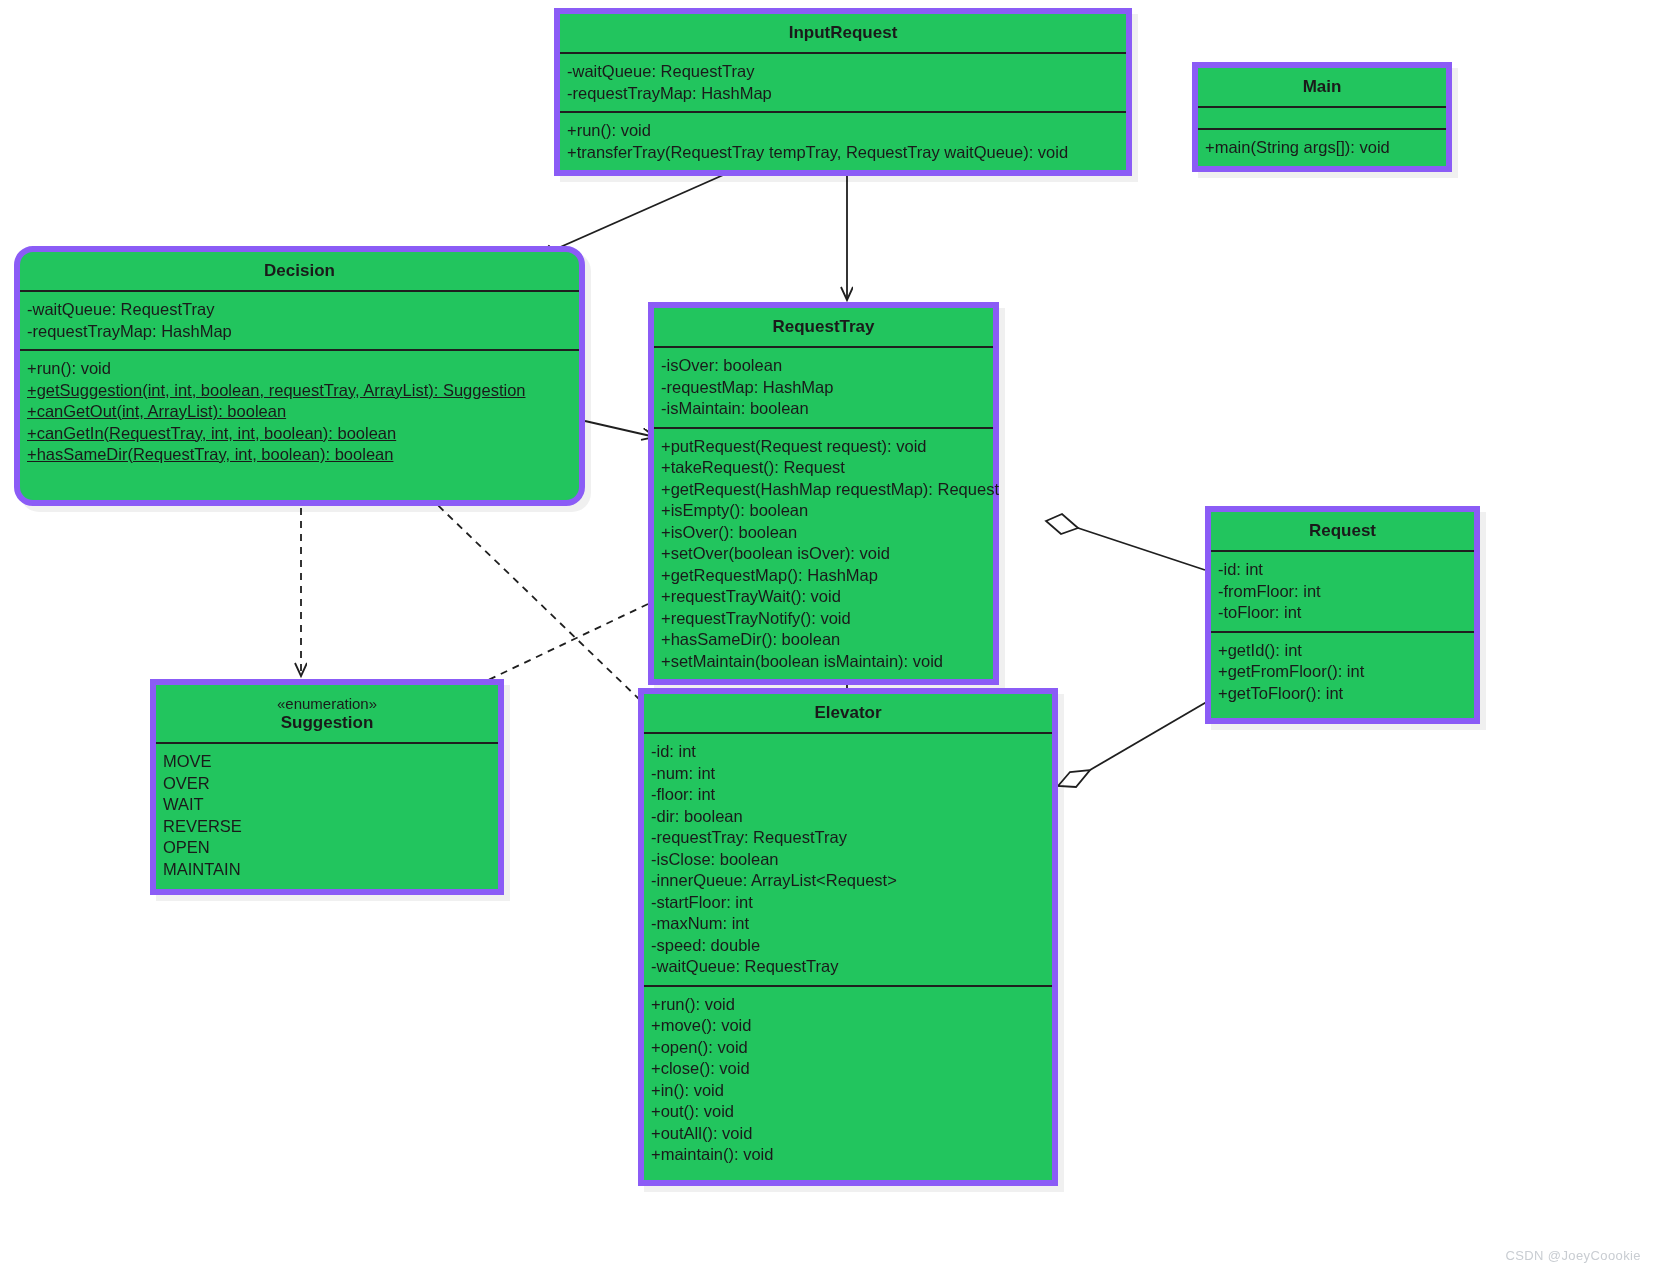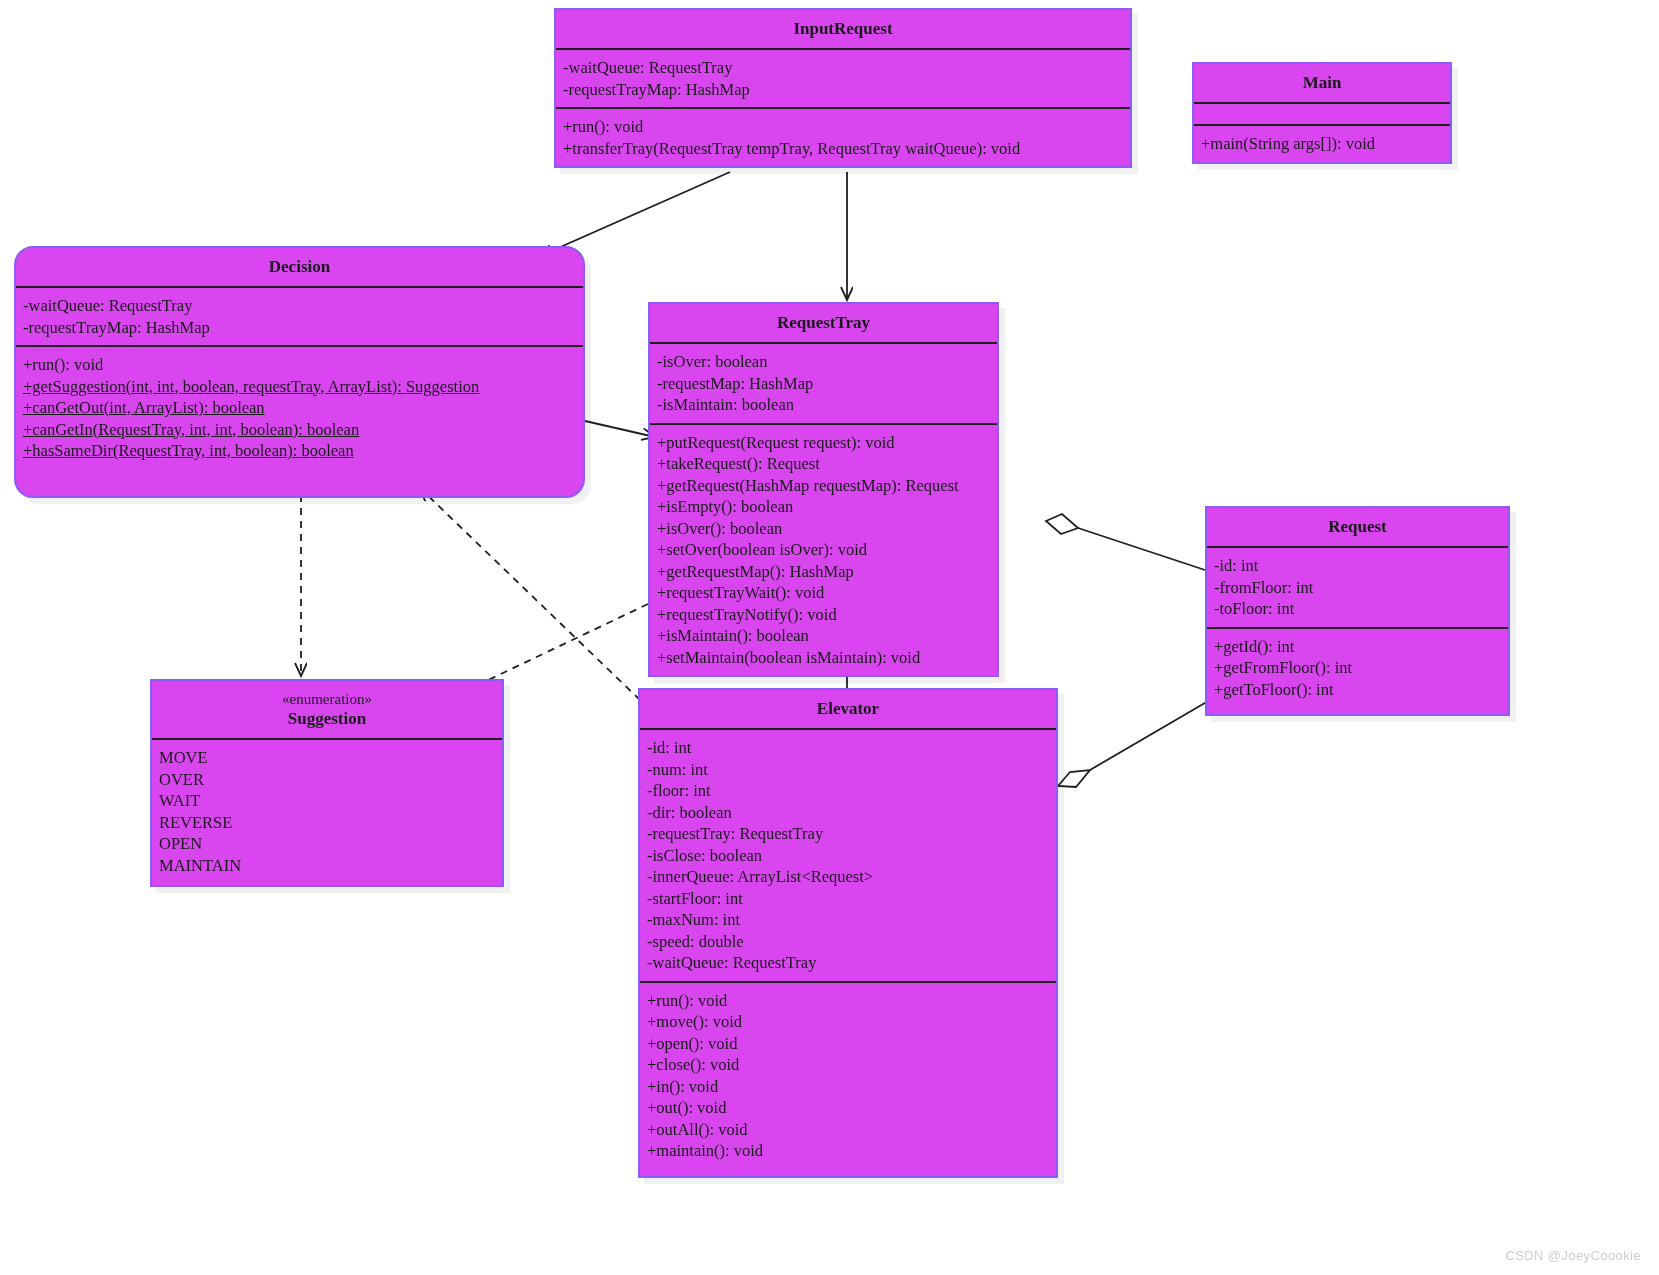--- a/index.html
+++ b/index.html
@@ -22,25 +22,24 @@
     position: absolute;
     left: 0;
     top: 0;
     width: 1659px;
     height: 1275px;
     pointer-events: none;
   }
   .uml-class {
     position: absolute;
     box-sizing: border-box;
-    background: #d946ef;
-    border: 2px solid #8b5cf6;
+    background: #22c55e;
+    border: 6px solid #8b5cf6;
     box-shadow: 6px 6px 0 0 rgba(0,0,0,0.06);
     z-index: 5;
-    font-family: Liberation Serif, serif;
   }
   .cls-name {
     text-align: center;
     font-weight: bold;
     font-size: 17px;
     line-height: 20px;
     padding: 9px 6px 9px 6px;
     border-bottom: 2px solid #1f1f1f;
     white-space: nowrap;
   }
@@ -67,21 +66,21 @@
     overflow: visible;
   }
   .member.static {
     text-decoration: underline;
   }
   
   #box-inputrequest { left: 554px;  top: 8px;    width: 578px; }
   #box-main         { left: 1192px; top: 62px;   width: 260px; }
   #box-decision     { left: 14px;   top: 246px;  width: 571px; border-radius: 19px; }
   #box-requesttray  { left: 648px;  top: 302px;  width: 351px; }
-  #box-request      { left: 1205px; top: 506px;  width: 305px; }
+  #box-request      { left: 1205px; top: 506px;  width: 275px; }
   #box-suggestion   { left: 150px;  top: 679px;  width: 354px; }
   #box-elevator     { left: 638px;  top: 688px;  width: 420px; }
 
   #box-requesttray .cls-compartment,
   #box-elevator .cls-compartment { font-size: 16.5px; }
 
   .watermark {
     position: absolute;
     right: 18px;
     bottom: 12px;
@@ -191,21 +190,21 @@
     <div class="cls-compartment">
       <div class="member">+putRequest(Request request): void</div>
       <div class="member">+takeRequest(): Request</div>
       <div class="member">+getRequest(HashMap requestMap): Request</div>
       <div class="member">+isEmpty(): boolean</div>
       <div class="member">+isOver(): boolean</div>
       <div class="member">+setOver(boolean isOver): void</div>
       <div class="member">+getRequestMap(): HashMap</div>
       <div class="member">+requestTrayWait(): void</div>
       <div class="member">+requestTrayNotify(): void</div>
-      <div class="member">+isMaintain(): boolean</div>
+      <div class="member">+hasSameDir(): boolean</div>
       <div class="member">+setMaintain(boolean isMaintain): void</div>
     </div>
   </div>
 
   <div class="uml-class" id="box-request">
     <div class="cls-name">Request</div>
     <div class="cls-compartment">
       <div class="member">-id: int</div>
       <div class="member">-fromFloor: int</div>
       <div class="member">-toFloor: int</div>

